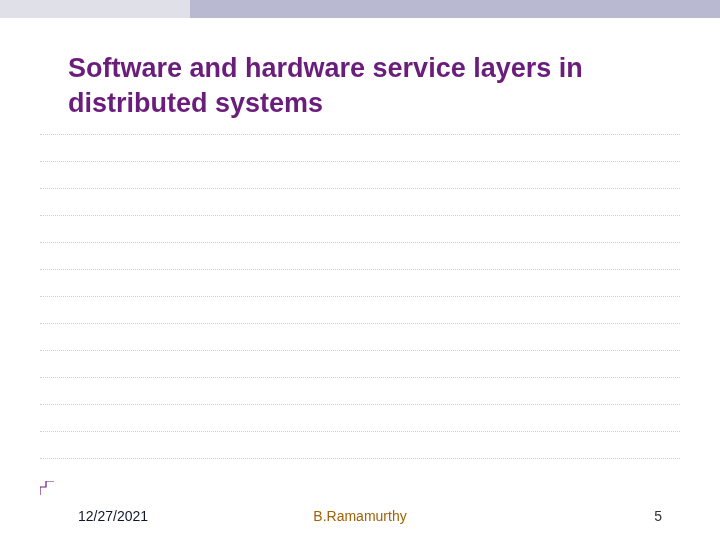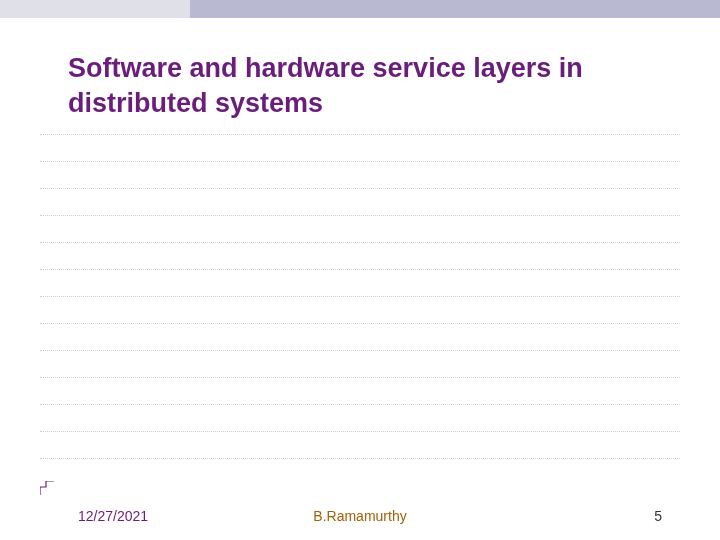--- a/index.html
+++ b/index.html
@@ -58,21 +58,21 @@
       bottom: 16px;
       left: 0;
       right: 0;
       height: 22px;
     }
     .footer-date {
       position: absolute;
       left: 78px;
       bottom: 0;
       font-size: 14px;
-      color: #701a75;
+      color: #0f172a;
     }
     .footer-author {
       position: absolute;
       left: 50%;
       transform: translateX(-50%);
       bottom: 0;
       font-size: 14px;
       color: #a16207;
     }
     .footer-page {

